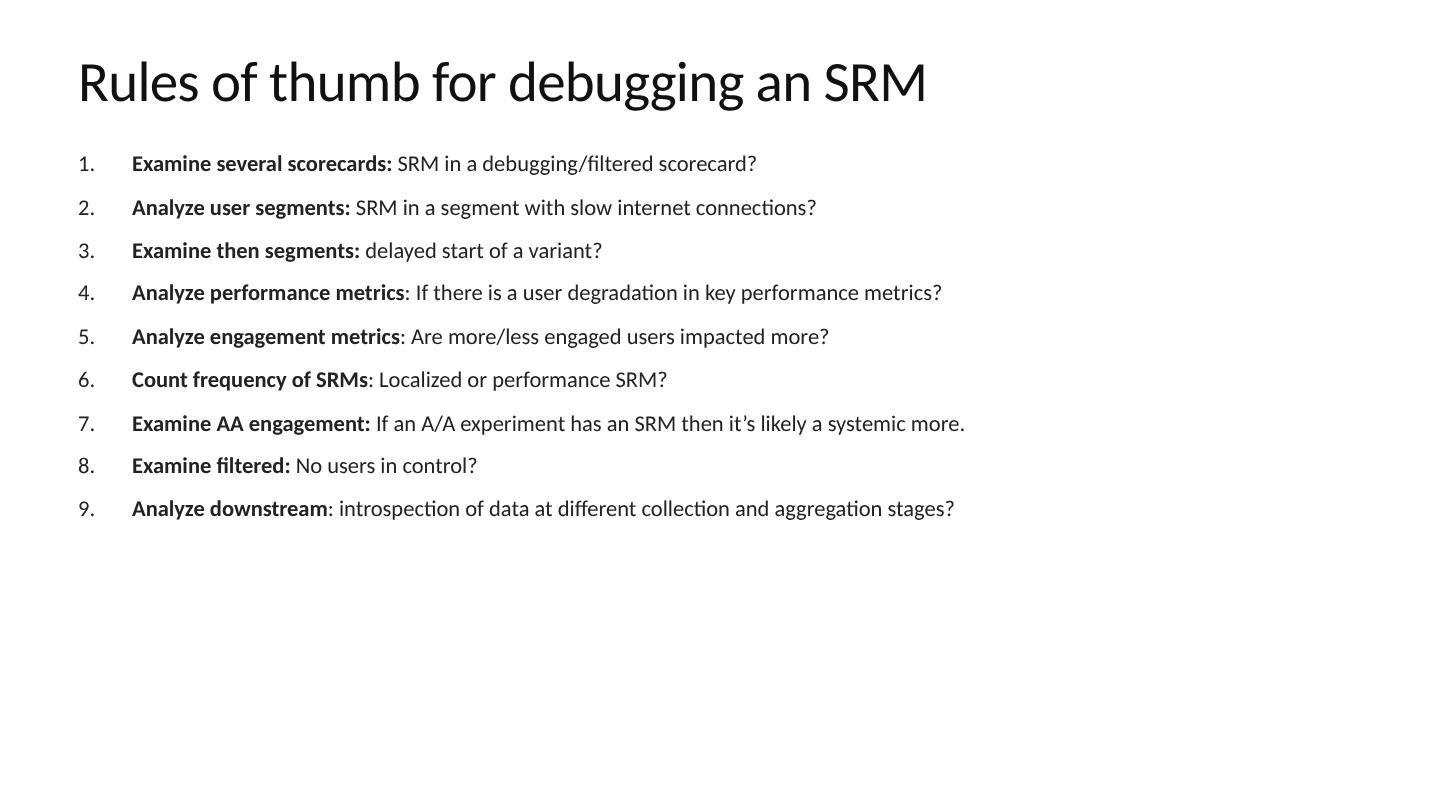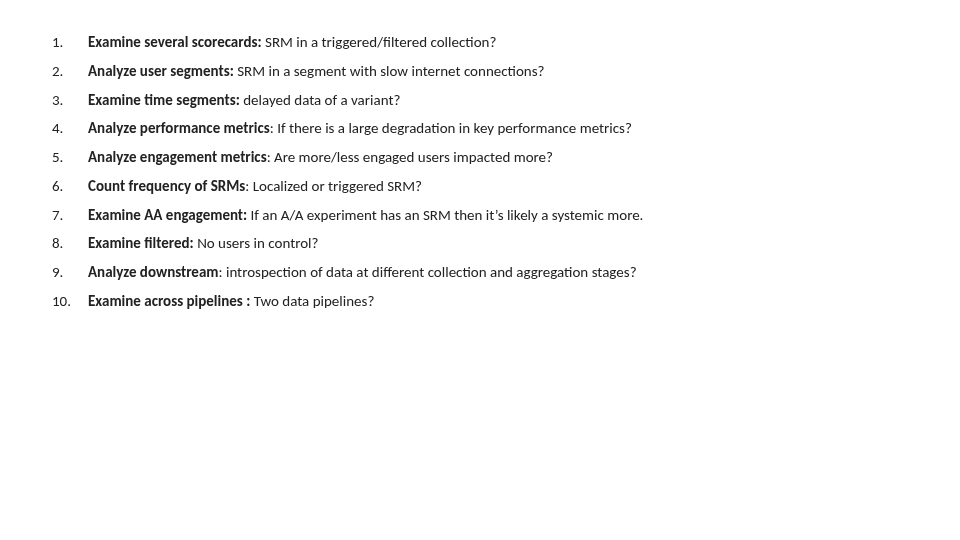--- a/index.html
+++ b/index.html
@@ -52,55 +52,52 @@
       font-weight: 700;
     }
     .item-9 .content {
       
     }
   </style>
 </head>
 <body>
 
 <div class="page">
+  <h1>Rules of thumb for debugging an SRM</h1>
   <ol id="rules-list">
   <li>
         <span class="num">1.</span>
-        <span class="content"><span class="bold">Examine several scorecards:</span><span> SRM in a triggered/filtered collection?</span></span>
+        <span class="content"><span class="bold">Examine several scorecards:</span><span> SRM in a debugging/filtered scorecard?</span></span>
       </li>
       <li>
         <span class="num">2.</span>
         <span class="content"><span class="bold">Analyze user segments:</span><span> SRM in a segment with slow internet connections?</span></span>
       </li>
       <li>
         <span class="num">3.</span>
-        <span class="content"><span class="bold">Examine time segments:</span><span> delayed data of a variant?</span></span>
+        <span class="content"><span class="bold">Examine then segments:</span><span> delayed start of a variant?</span></span>
       </li>
       <li>
         <span class="num">4.</span>
-        <span class="content"><span class="bold">Analyze performance metrics</span><span>: If there is a large degradation in key performance metrics?</span></span>
+        <span class="content"><span class="bold">Analyze performance metrics</span><span>: If there is a user degradation in key performance metrics?</span></span>
       </li>
       <li>
         <span class="num">5.</span>
         <span class="content"><span class="bold">Analyze engagement metrics</span><span>: Are more/less engaged users impacted more?</span></span>
       </li>
       <li>
         <span class="num">6.</span>
-        <span class="content"><span class="bold">Count frequency of SRMs</span><span>: Localized or triggered SRM?</span></span>
+        <span class="content"><span class="bold">Count frequency of SRMs</span><span>: Localized or performance SRM?</span></span>
       </li>
       <li>
         <span class="num">7.</span>
         <span class="content"><span class="bold">Examine AA engagement:</span><span> If an A/A experiment has an SRM then it’s likely a systemic more.</span></span>
       </li>
       <li>
         <span class="num">8.</span>
         <span class="content"><span class="bold">Examine filtered:</span><span> No users in control?</span></span>
       </li>
       <li class="item-9">
         <span class="num">9.</span>
         <span class="content"><span class="bold">Analyze downstream</span><span>: introspection of data at different collection and aggregation stages?</span></span>
       </li>
-      <li>
-        <span class="num">10.</span>
-        <span class="content"><span class="bold">Examine across pipelines :</span><span> Two data pipelines?</span></span>
-      </li>
     </ol>
 </div>
 
 </body></html>

